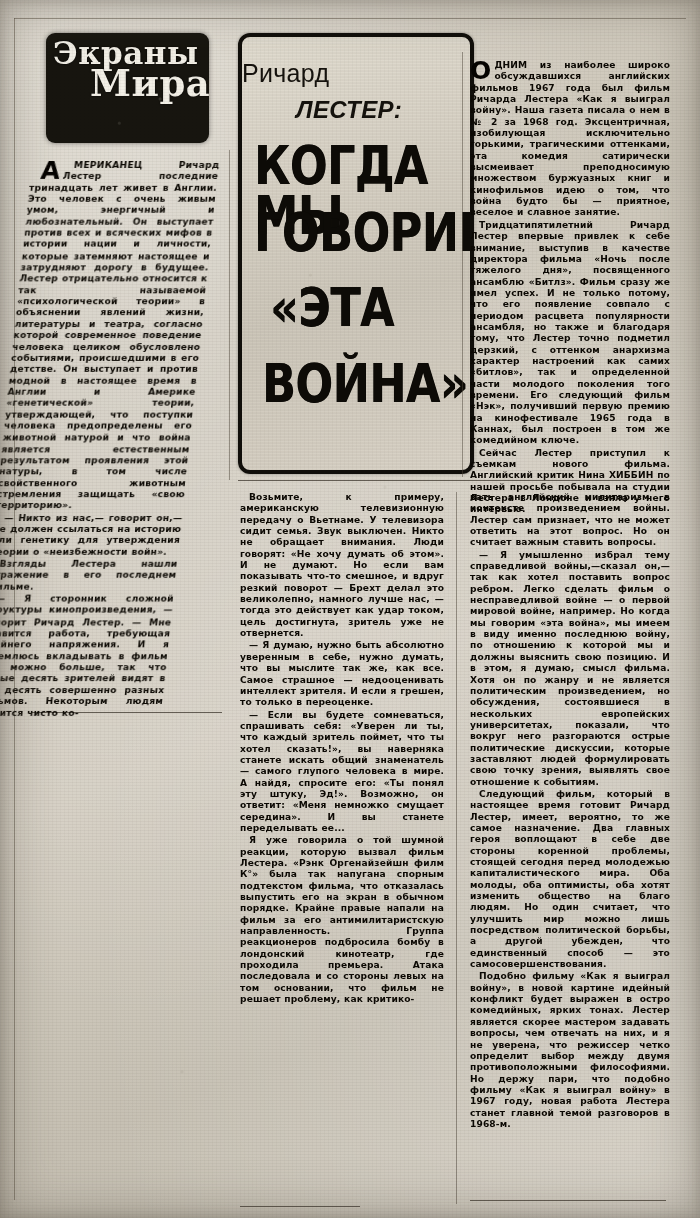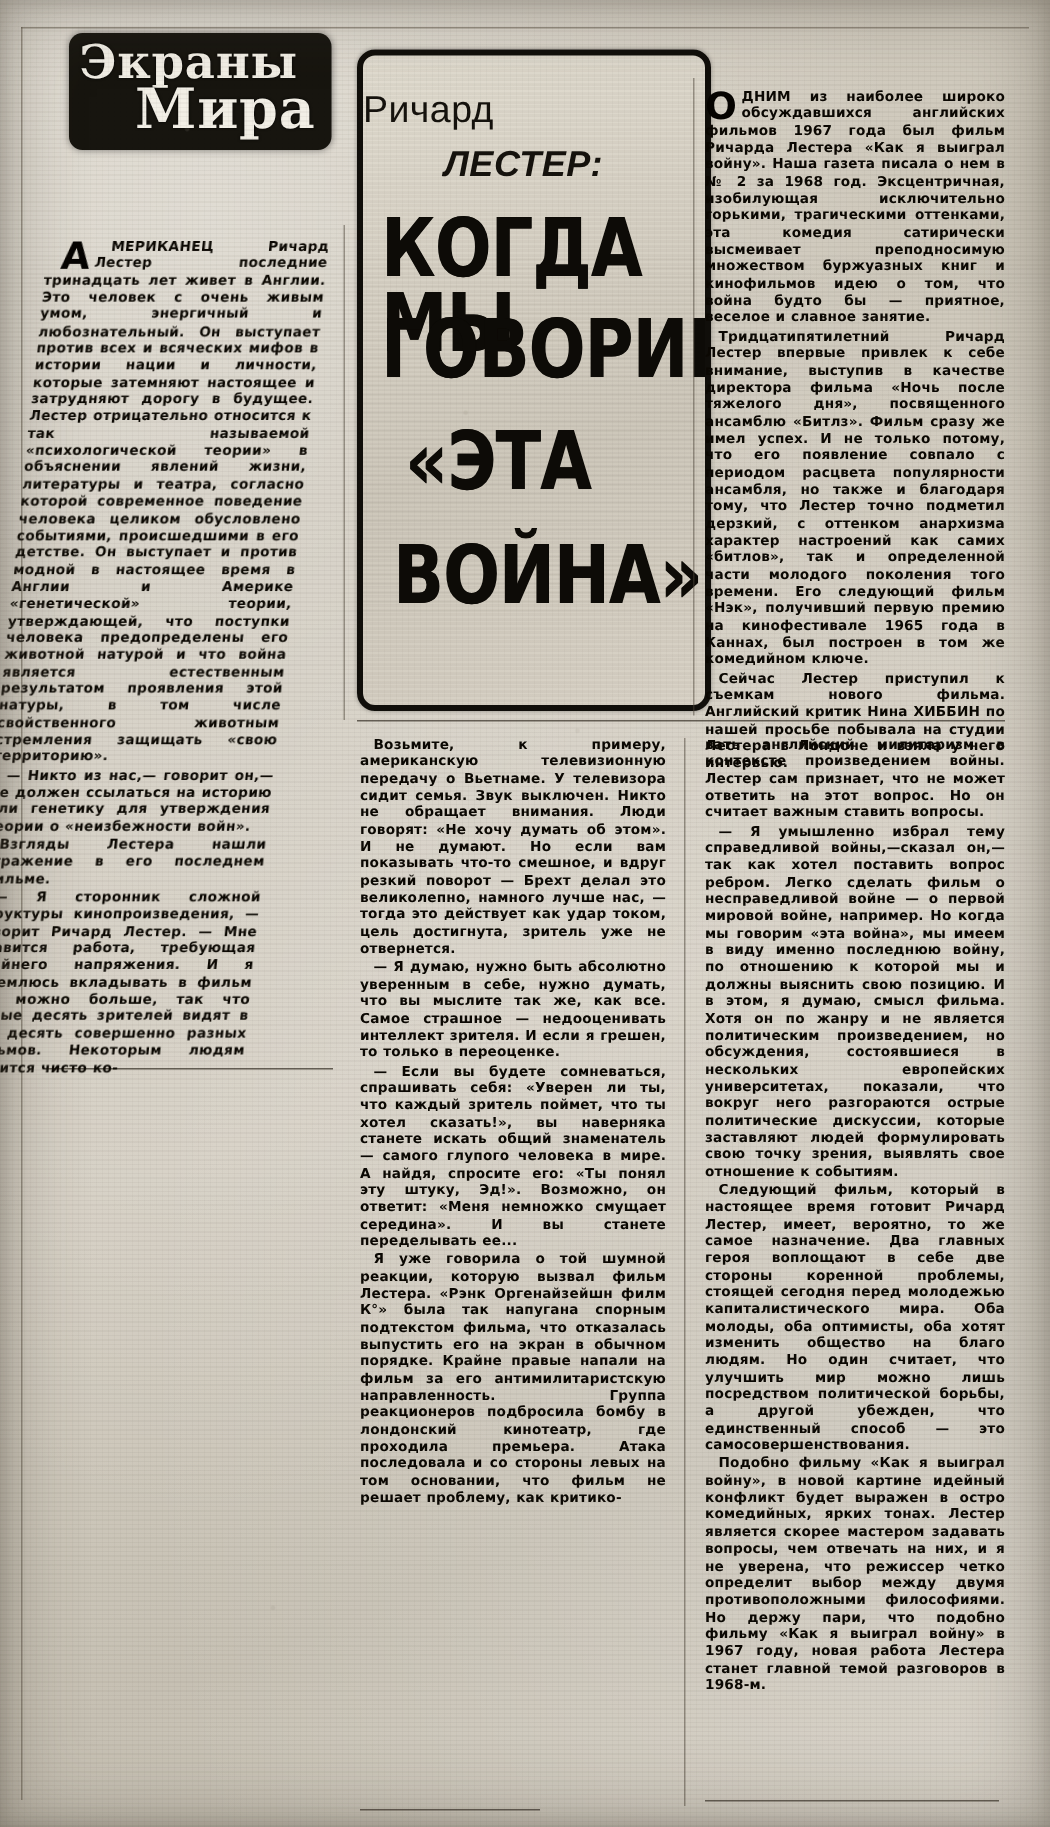--- a/index.html
+++ b/index.html
@@ -33,25 +33,24 @@
     position:absolute;inset:0;pointer-events:none;
     box-shadow:inset 0 0 54px rgba(70,62,50,.42), inset 0 0 14px rgba(70,62,50,.26);
   }
   
   .edge{position:absolute;background:rgba(92,84,70,.55);pointer-events:none;}
   #edge-left{left:14px;top:18px;width:1px;height:1182px;}
   #edge-top{left:14px;top:18px;height:1px;width:672px;}
 
   
   #masthead{
-    position:absolute;left:46px;top:22px;width:163px;height:78px;
+    position:absolute;left:46px;top:33px;width:163px;height:110px;
     background:#17150f;border-radius:9px;
     box-shadow:0 0 5px rgba(0,0,0,.45);
     overflow:hidden;
-    padding-left:12px;
   }
   #masthead .mh-noise{
     position:absolute;inset:0;opacity:.32;mix-blend-mode:screen;
     background-image:
       radial-gradient(circle at 22% 24%, rgba(220,215,200,.5) 0 1px, transparent 2px),
       radial-gradient(circle at 70% 60%, rgba(220,215,200,.4) 0 1px, transparent 2px),
       radial-gradient(circle at 45% 82%, rgba(220,215,200,.35) 0 1px, transparent 2px);
   }
   #masthead span{
     position:absolute;color:#f2efe6;

